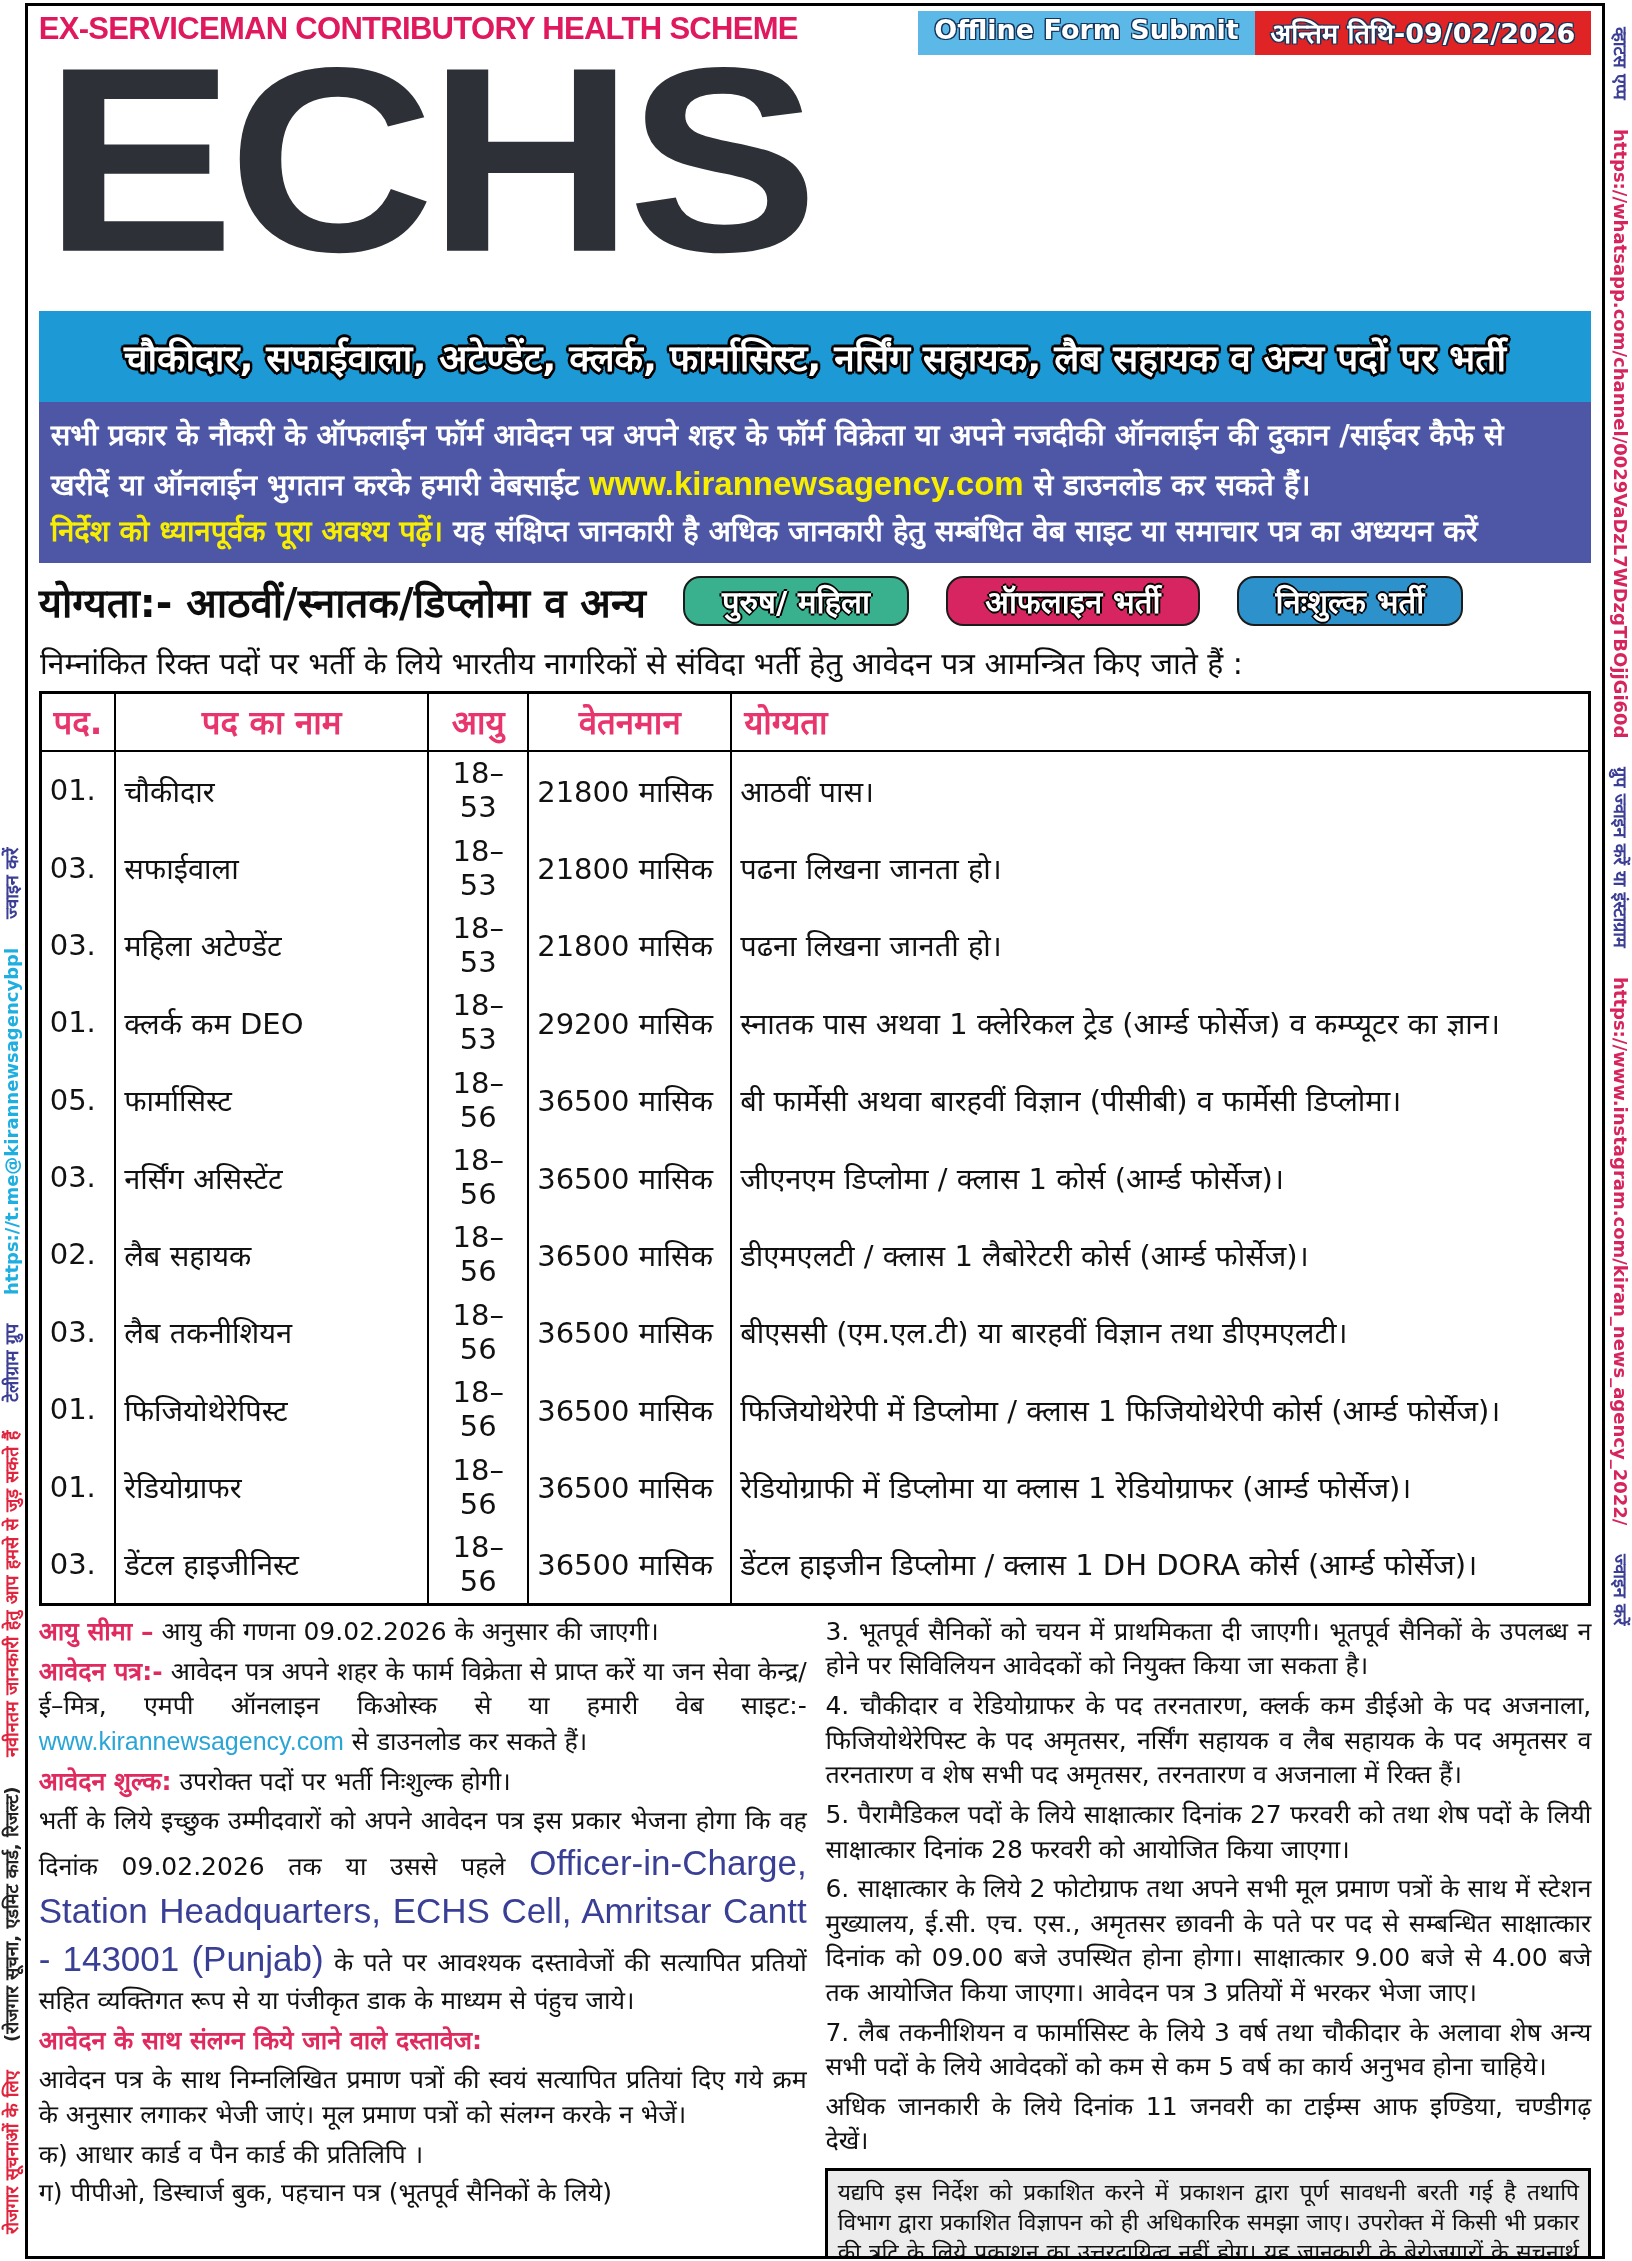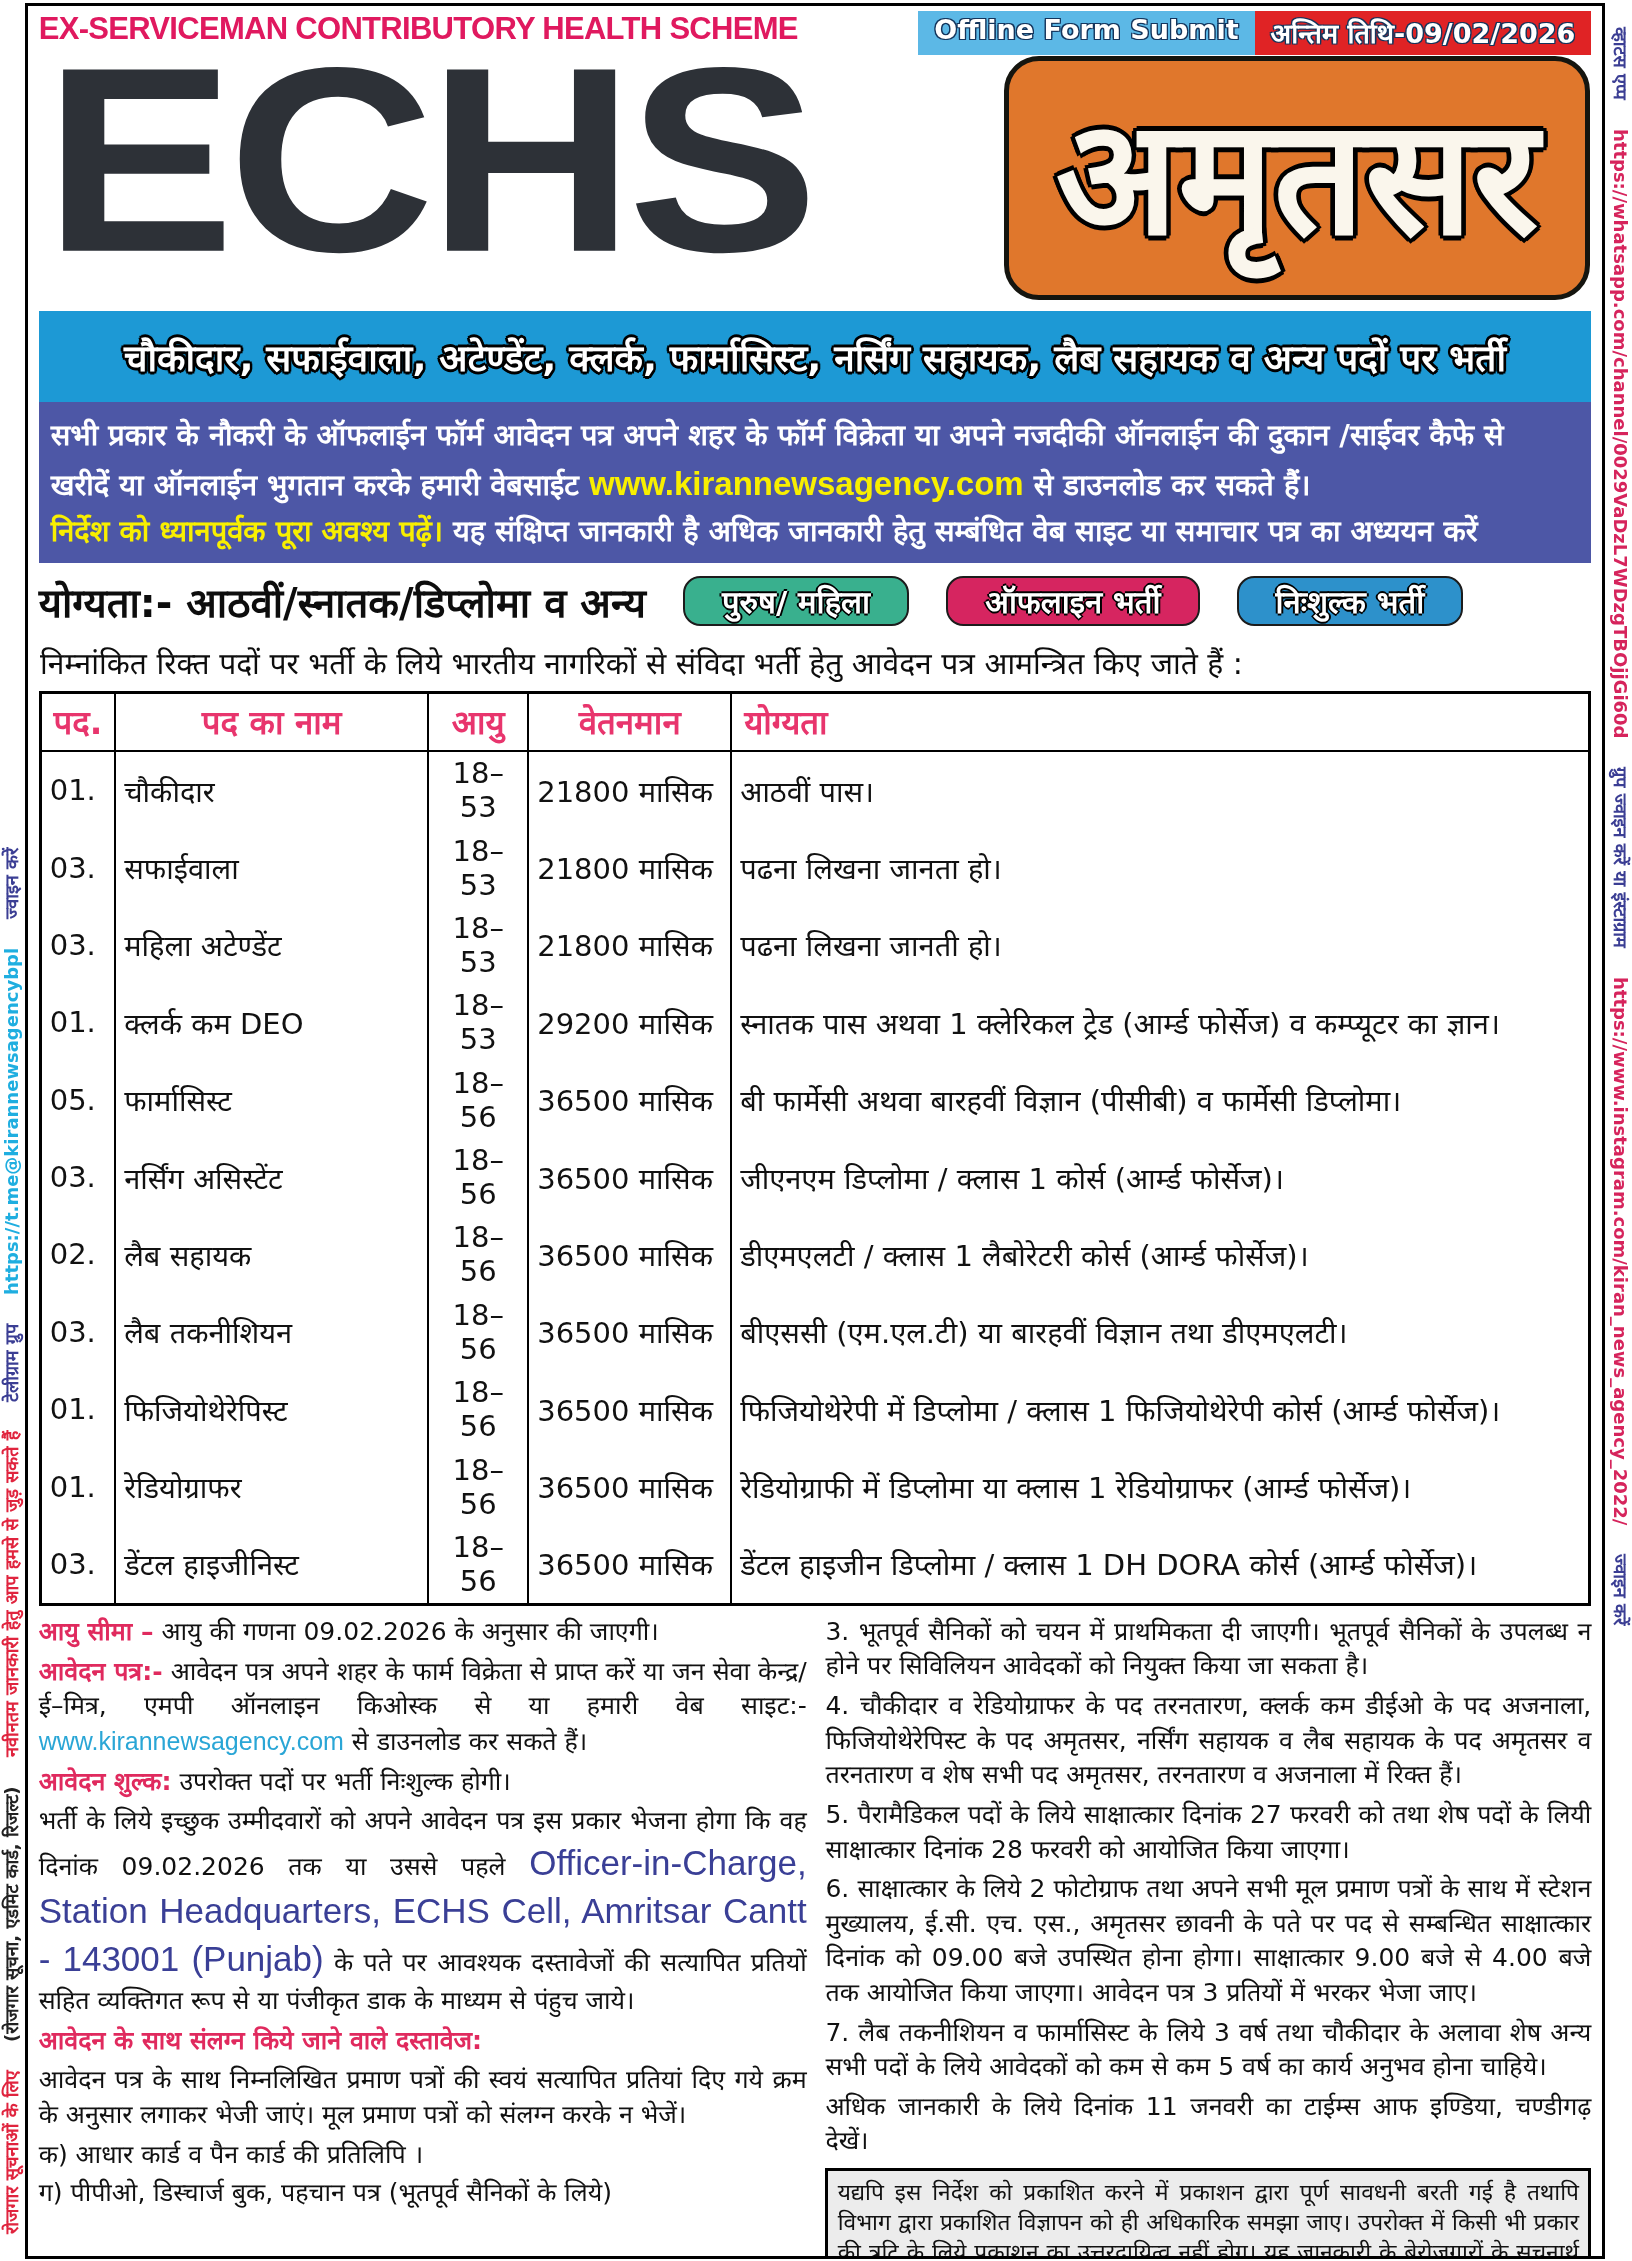--- a/index.html
+++ b/index.html
@@ -118,23 +118,20 @@
     <div class="hdr-row">
       <div class="hdr-title fit">EX-SERVICEMAN CONTRIBUTORY HEALTH SCHEME</div>
       <div class="hdr-badges">
         <div class="badge badge-offline">Offline Form Submit</div>
         <div class="badge badge-date">अन्तिम तिथि-09/02/2026</div>
       </div>
     </div>
 
     <div class="logo-row">
       <div class="logo-echs">ECHS</div>
-      <div class="city-box">
-        <div class="city-text">अमृतसर</div>
-      </div>
     </div>
 
     <div class="posts-banner">
       <span class="fit">चौकीदार, सफाईवाला, अटेण्डेंट, क्लर्क, फार्मासिस्ट, नर्सिंग सहायक, लैब सहायक व अन्य पदों पर भर्ती</span>
     </div>
 
     <div class="info-band">
       <div class="line fit">सभी प्रकार के नौकरी के ऑफलाईन फॉर्म आवेदन पत्र अपने शहर के फॉर्म विक्रेता या अपने नजदीकी ऑनलाईन की दुकान /साईवर कैफे से</div>
       <div class="line fit">
         <span>खरीदें या ऑनलाईन भुगतान करके हमारी वेबसाईट </span><span class="yellow-big">www.kirannewsagency.com</span><span> से डाउनलोड कर सकते हैं।</span>

